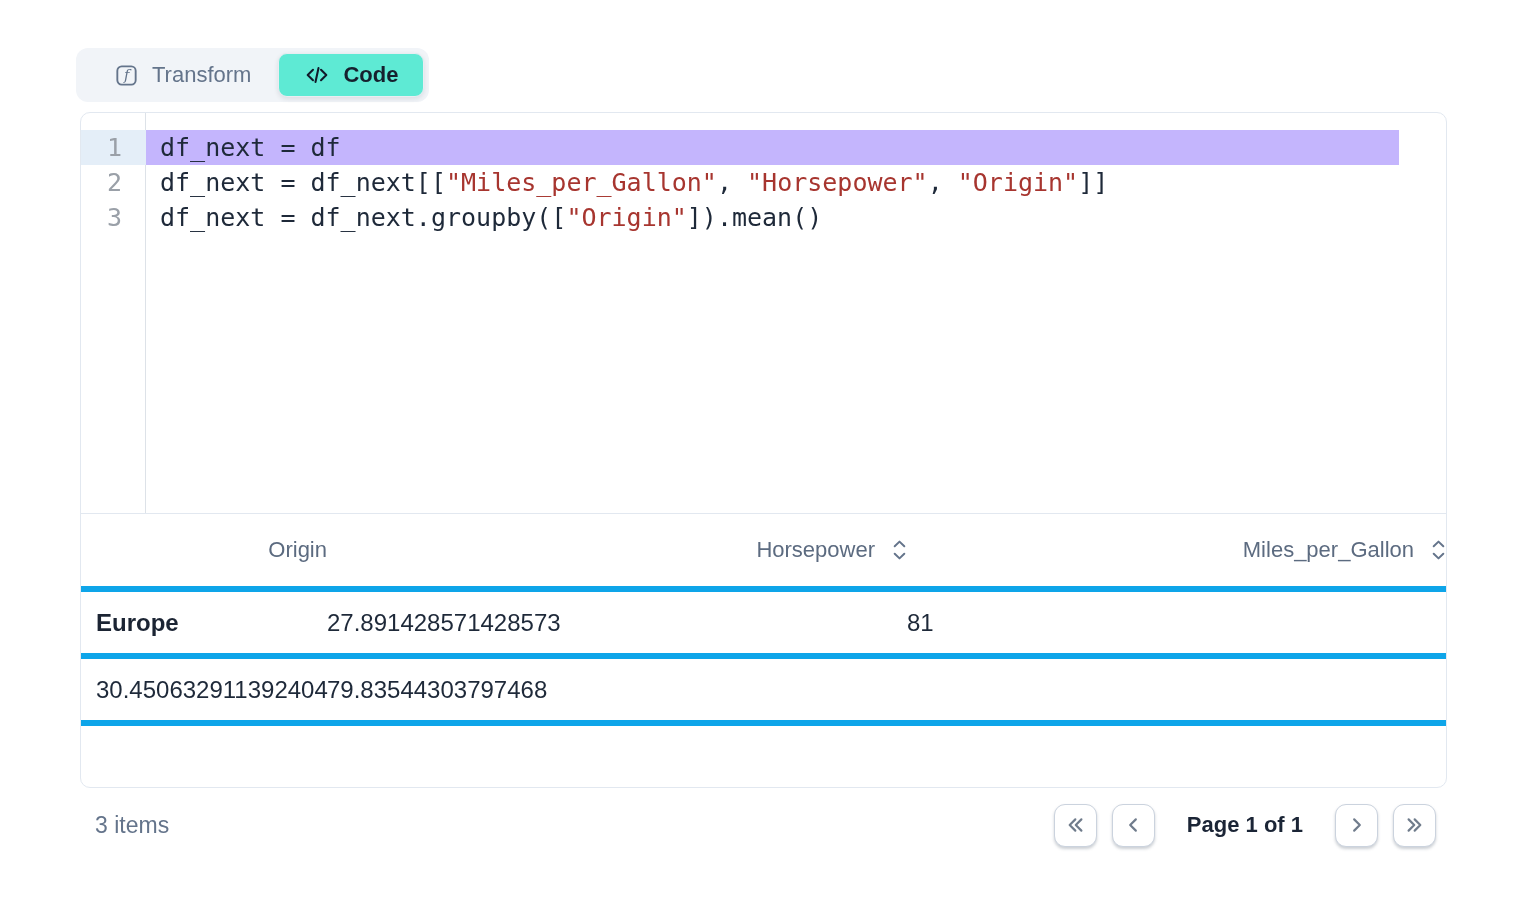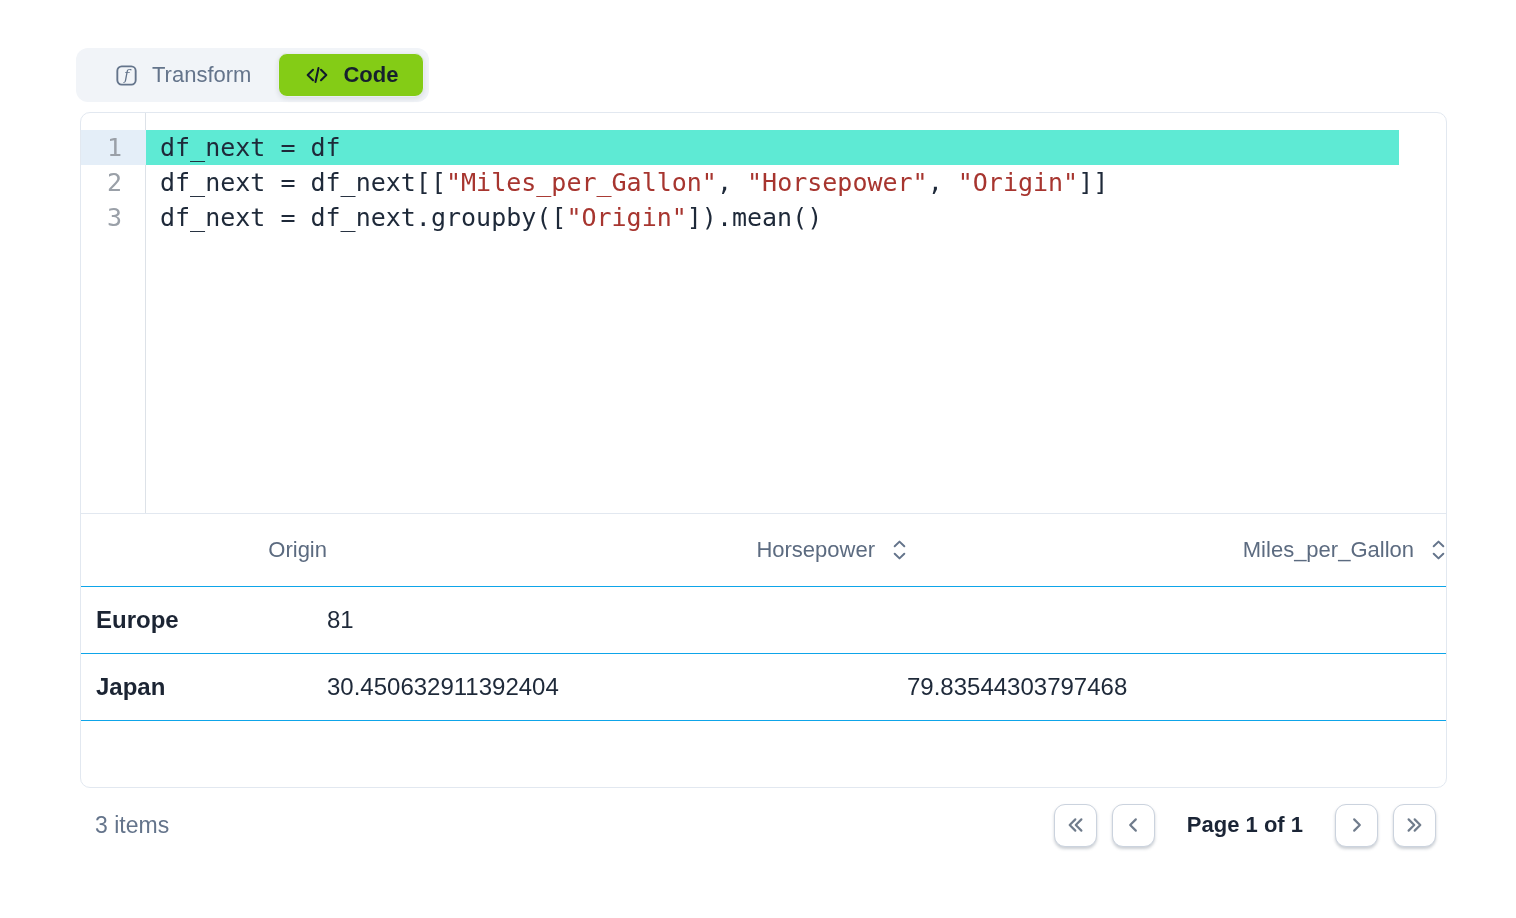--- a/index.html
+++ b/index.html
@@ -10,21 +10,21 @@
   .tabbar {
     position: absolute; left: 76px; top: 48px; height: 54px;
     background: #f1f4f8; border-radius: 12px;
     display: flex; align-items: center; padding: 0 5px;
   }
   .tab { display: flex; align-items: center; gap: 13px; cursor: pointer; }
   .tab-transform {
     padding: 0 27px 0 33px; color: #64748b; font-size: 22px; font-weight: 500;
   }
   .tab-code {
-    height: 44px; padding: 0 25px; background: #84cc16;
+    height: 44px; padding: 0 25px; background: #5eead4;
     border: 1px solid #e9edf2; border-radius: 9px;
     box-shadow: 0 2px 5px rgba(15, 23, 42, 0.10);
     color: #16202e; font-size: 22px; font-weight: 600;
   }
   .tab svg { display: block; }
 
   
   .panel {
     position: absolute; left: 80px; top: 112px; width: 1367px; height: 676px;
     border: 1px solid #e2e8f0; border-radius: 10px; background: #ffffff;
@@ -40,36 +40,36 @@
     position: absolute; left: 0; top: 0; width: 65px; height: 400px;
     border-right: 1px solid #dde2e8;
   }
   .code-line-row { display: flex; height: 35px; position: relative; }
   .gutter-cell {
     width: 65px; flex: none; text-align: right; padding-right: 24px;
     color: #9aa0a8;
   }
   .code-cell { flex: 1; padding-left: 14px; margin-right: 47px; white-space: pre; }
   .code-line-row.active .gutter-cell { background: #e4eef8; }
-  .code-line-row.active .code-cell  { background: #5eead4; }
+  .code-line-row.active .code-cell  { background: #c4b5fd; }
   .tok-code { color: #1e2939; }
   .tok-str  { color: #a7352f; }
 
   
   .thead, .trow {
     display: grid; grid-template-columns: 231px 580px 1fr;
     padding-left: 15px; align-items: center;
   }
   .thead {
     height: 73px; border-top: 1px solid #e2e8f0;
     color: #5c6b80; font-size: 22px;
   }
   .th { display: flex; align-items: center; gap: 17px; cursor: pointer; justify-content: flex-end; }
   .th svg { display: block; }
-  .trow { height: 67px; border-top: 1px solid #0ea5e9; font-size: 24px; color: #1e2939; }
+  .trow { height: 67px; border-top: 6px solid #0ea5e9; font-size: 24px; color: #1e2939; }
   .cell-origin { font-weight: 700; color: #1b2433; }
 
   
   .footerbar {
     position: absolute; left: 80px; top: 800px; width: 1367px; height: 50px;
     display: flex; align-items: center; gap: 42px;
   }
   .items-count { padding-left: 15px; color: #64748b; font-size: 23px; }
   .pager { margin-left: auto; display: flex; align-items: center; padding-right: 11px; }
   .pg-btn {
@@ -147,24 +147,24 @@
         <svg width="15" height="22" viewBox="0 0 14 22" fill="none" stroke="#64748b" stroke-width="2" stroke-linecap="round" stroke-linejoin="round">
           <polyline points="2.2,7.2 7,2.6 11.8,7.2"></polyline>
           <polyline points="2.2,14.8 7,19.4 11.8,14.8"></polyline>
         </svg>
       </span>
     </div>
   </div>
 
   <div class="trow">
     <div class="cell-origin">Europe</div>
+    <div>27.891428571428573</div>
     <div>81</div>
   </div>
   <div class="trow">
-    <div class="cell-origin">Japan</div>
     <div>30.450632911392404</div>
     <div>79.83544303797468</div>
   </div>
   <div class="trow">
   </div>
 </div>
 
 <div class="footerbar">
   <div class="items-count">3 items</div>
   <div class="pager">

